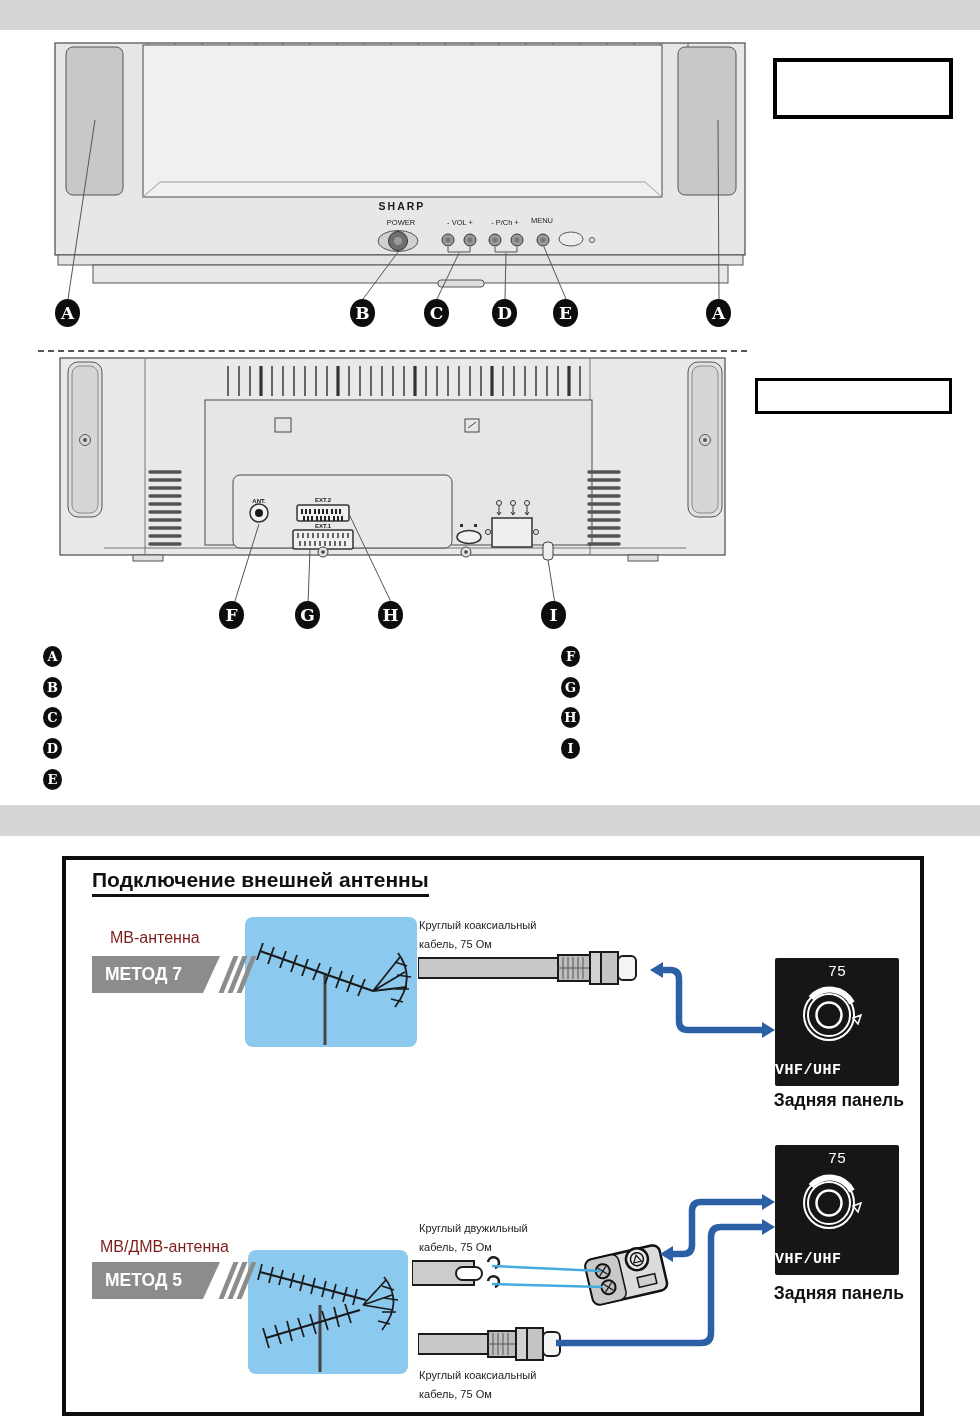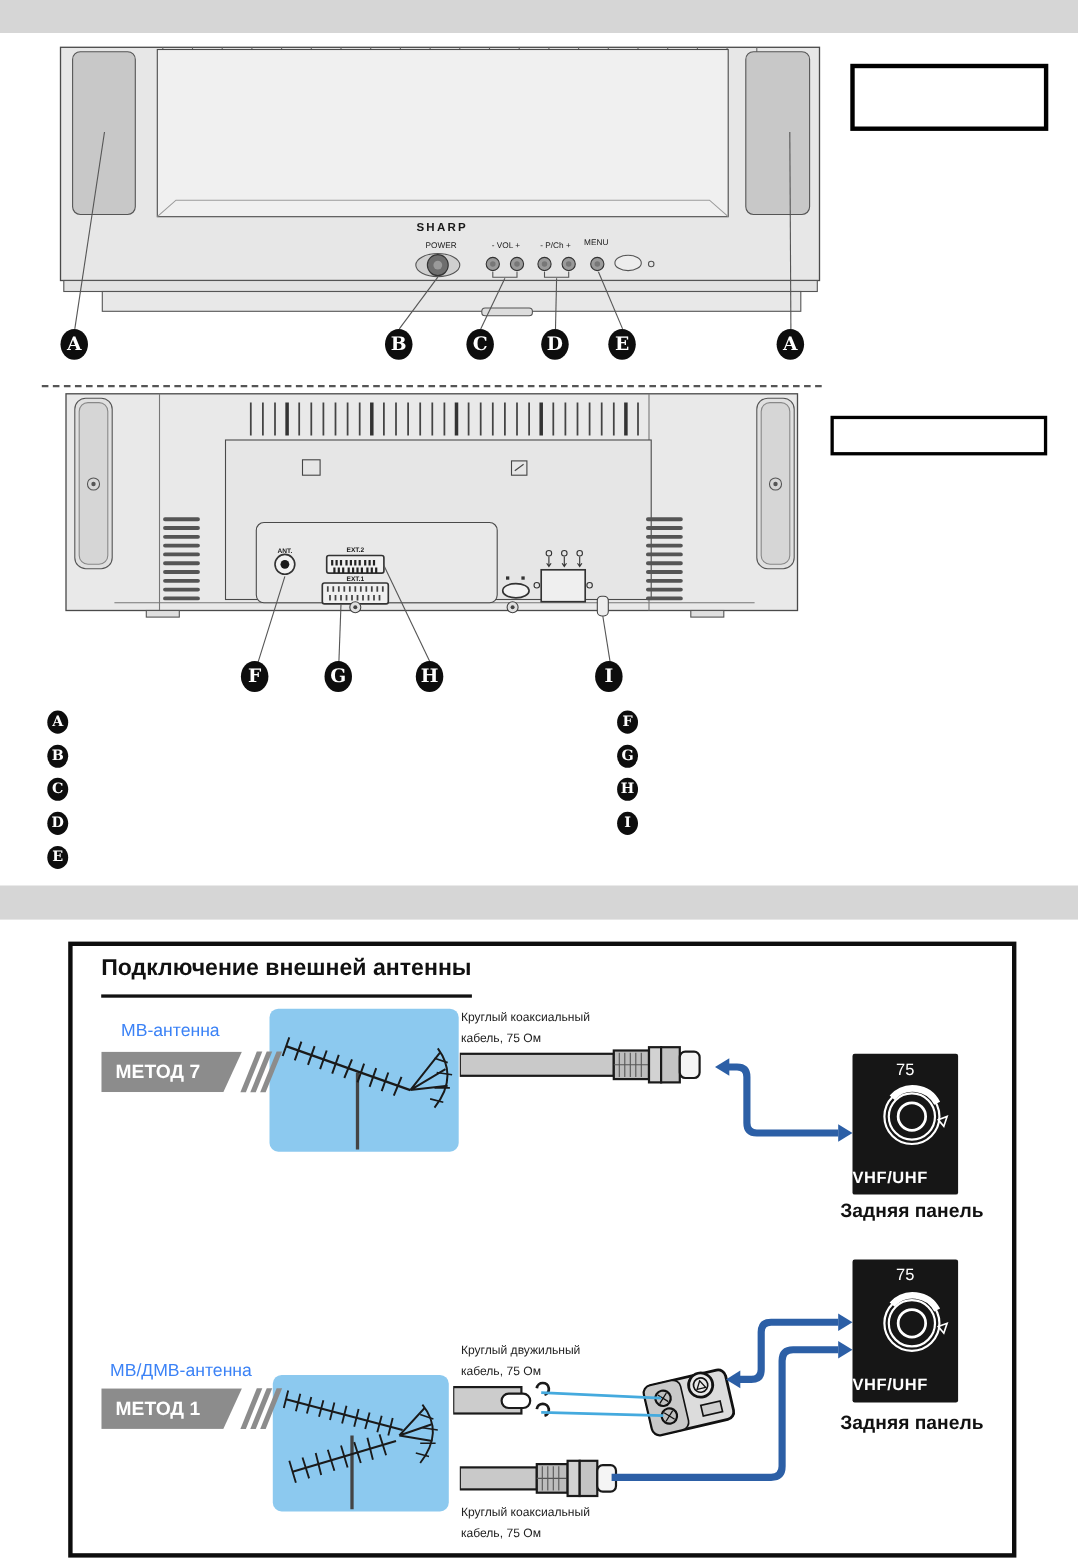--- a/index.html
+++ b/index.html
@@ -10,34 +10,34 @@
   .note-box{position:absolute;background:#fff;border:4px solid #000;}
   .dashed-divider{position:absolute;border-top:2px dashed #555;}
   .co-circle{position:absolute;width:25px;height:28px;border-radius:50%;background:#0d0d0d;color:#fff;
              display:flex;align-items:center;justify-content:center;
              font-family:"DejaVu Serif",serif;font-weight:700;font-size:17px;z-index:6;}
   .lg-circle{position:absolute;width:19px;height:21px;border-radius:50%;background:#0d0d0d;color:#fff;
              display:flex;align-items:center;justify-content:center;
              font-family:"DejaVu Serif",serif;font-weight:700;font-size:13px;}
   .big-box{position:absolute;left:62px;top:856px;width:854px;height:552px;border:4px solid #0d0d0d;background:#fff;}
   .section-title{position:absolute;left:92px;top:868px;font-size:21px;font-weight:700;color:#111;
-                 border-bottom:3px solid #111;padding-bottom:12px;z-index:6;}
-  .type-label{position:absolute;font-size:16px;color:#3b82f6;z-index:6;}
+                 border-bottom:3px solid #111;padding-bottom:2px;z-index:6;}
+  .type-label{position:absolute;font-size:16px;color:#7f1d1d;z-index:6;}
   .cable-label{position:absolute;font-size:11px;color:#222;line-height:19px;z-index:6;}
   .method-badge{position:absolute;width:128px;height:37px;background:#8c8c8c;color:#fff;
                 font-weight:700;font-size:17.5px;display:flex;align-items:center;
                 padding-left:13px;box-sizing:border-box;
                 clip-path:polygon(0 0,100% 0,calc(100% - 17px) 100%,0 100%);z-index:6;}
   .stripe{position:absolute;width:4.5px;height:37px;background:#8c8c8c;transform:skewX(-22deg);z-index:6;}
   .antenna-box{position:absolute;background:#8cc9ef;border-radius:8px;z-index:2;}
-  .socket-panel{position:absolute;width:96px;background:#161616;border-radius:2px;z-index:6;}
+  .socket-panel{position:absolute;width:124px;background:#161616;border-radius:2px;z-index:6;font-family:Liberation Mono, monospace;}
   .socket-ohm{position:absolute;top:6px;left:0;width:100%;text-align:center;color:#fff;font-size:15px;}
   .socket-band{position:absolute;bottom:7px;left:0;width:100%;text-align:left;color:#fff;
                font-weight:700;font-size:15px;letter-spacing:.5px;}
-  .panel-caption{position:absolute;width:150px;text-align:center;font-weight:700;font-size:17.5px;color:#111;z-index:6;}
+  .panel-caption{position:absolute;width:150px;text-align:right;font-weight:700;font-size:17.5px;color:#111;z-index:6;}
   svg{display:block;}
 </style>
 </head>
 <body>
 
 <div class="page">
 
   <div class="graybar" style="top:0;height:30px"></div>
 
   <svg class="abs" style="left:38px;top:40px;z-index:1" width="710" height="262" viewBox="0 0 710 262">
@@ -257,21 +257,21 @@
       <circle cx="35" cy="35" r="21" fill="none" stroke="#fff" stroke-width="2"></circle>
       <path d="M17,18 A25,25 0 0 1 58,23" fill="none" stroke="#fff" stroke-width="6"></path>
       <circle cx="35" cy="35" r="12.5" fill="none" stroke="#fff" stroke-width="2.5"></circle>
       <path d="M59,38 l8,-3 l-3,9 z" fill="none" stroke="#fff" stroke-width="1.5"></path>
     </svg>
     <div class="socket-band">VHF/UHF</div>
   </div>
   <div class="panel-caption" style="left:754px;top:1090px">Задняя панель</div>
 
   <div class="type-label" style="left:100px;top:1238px">МВ/ДМВ-антенна</div>
-  <div class="method-badge" style="left:92px;top:1262px">МЕТОД 1</div>
+  <div class="method-badge" style="left:92px;top:1262px">МЕТОД 5</div>
   <div class="stripe" style="left:226px;top:1262px"></div>
   <div class="stripe" style="left:235px;top:1262px"></div>
   <div class="stripe" style="left:244px;top:1262px"></div>
 
   <div class="antenna-box" style="left:248px;top:1250px;width:160px;height:124px">
     <svg width="160" height="124" viewBox="0 0 160 124">
       <path d="M72,55 L72,122" stroke="#444" stroke-width="3"></path>
       <path d="M12,22 L118,50" stroke="#1a1a1a" stroke-width="2"></path>
       <path d="M14,14 L10,30 M25,17 L21,33 M35,20 L31,35 M46,23 L42,38 M56,25 L52,41 M67,28 L63,44 M78,31 L74,47 M88,34 L84,49 M99,37 L95,52 M109,39 L105,55" stroke="#1a1a1a" stroke-width="1.7"></path>
       <path d="M18,88 L112,60" stroke="#1a1a1a" stroke-width="2"></path>

